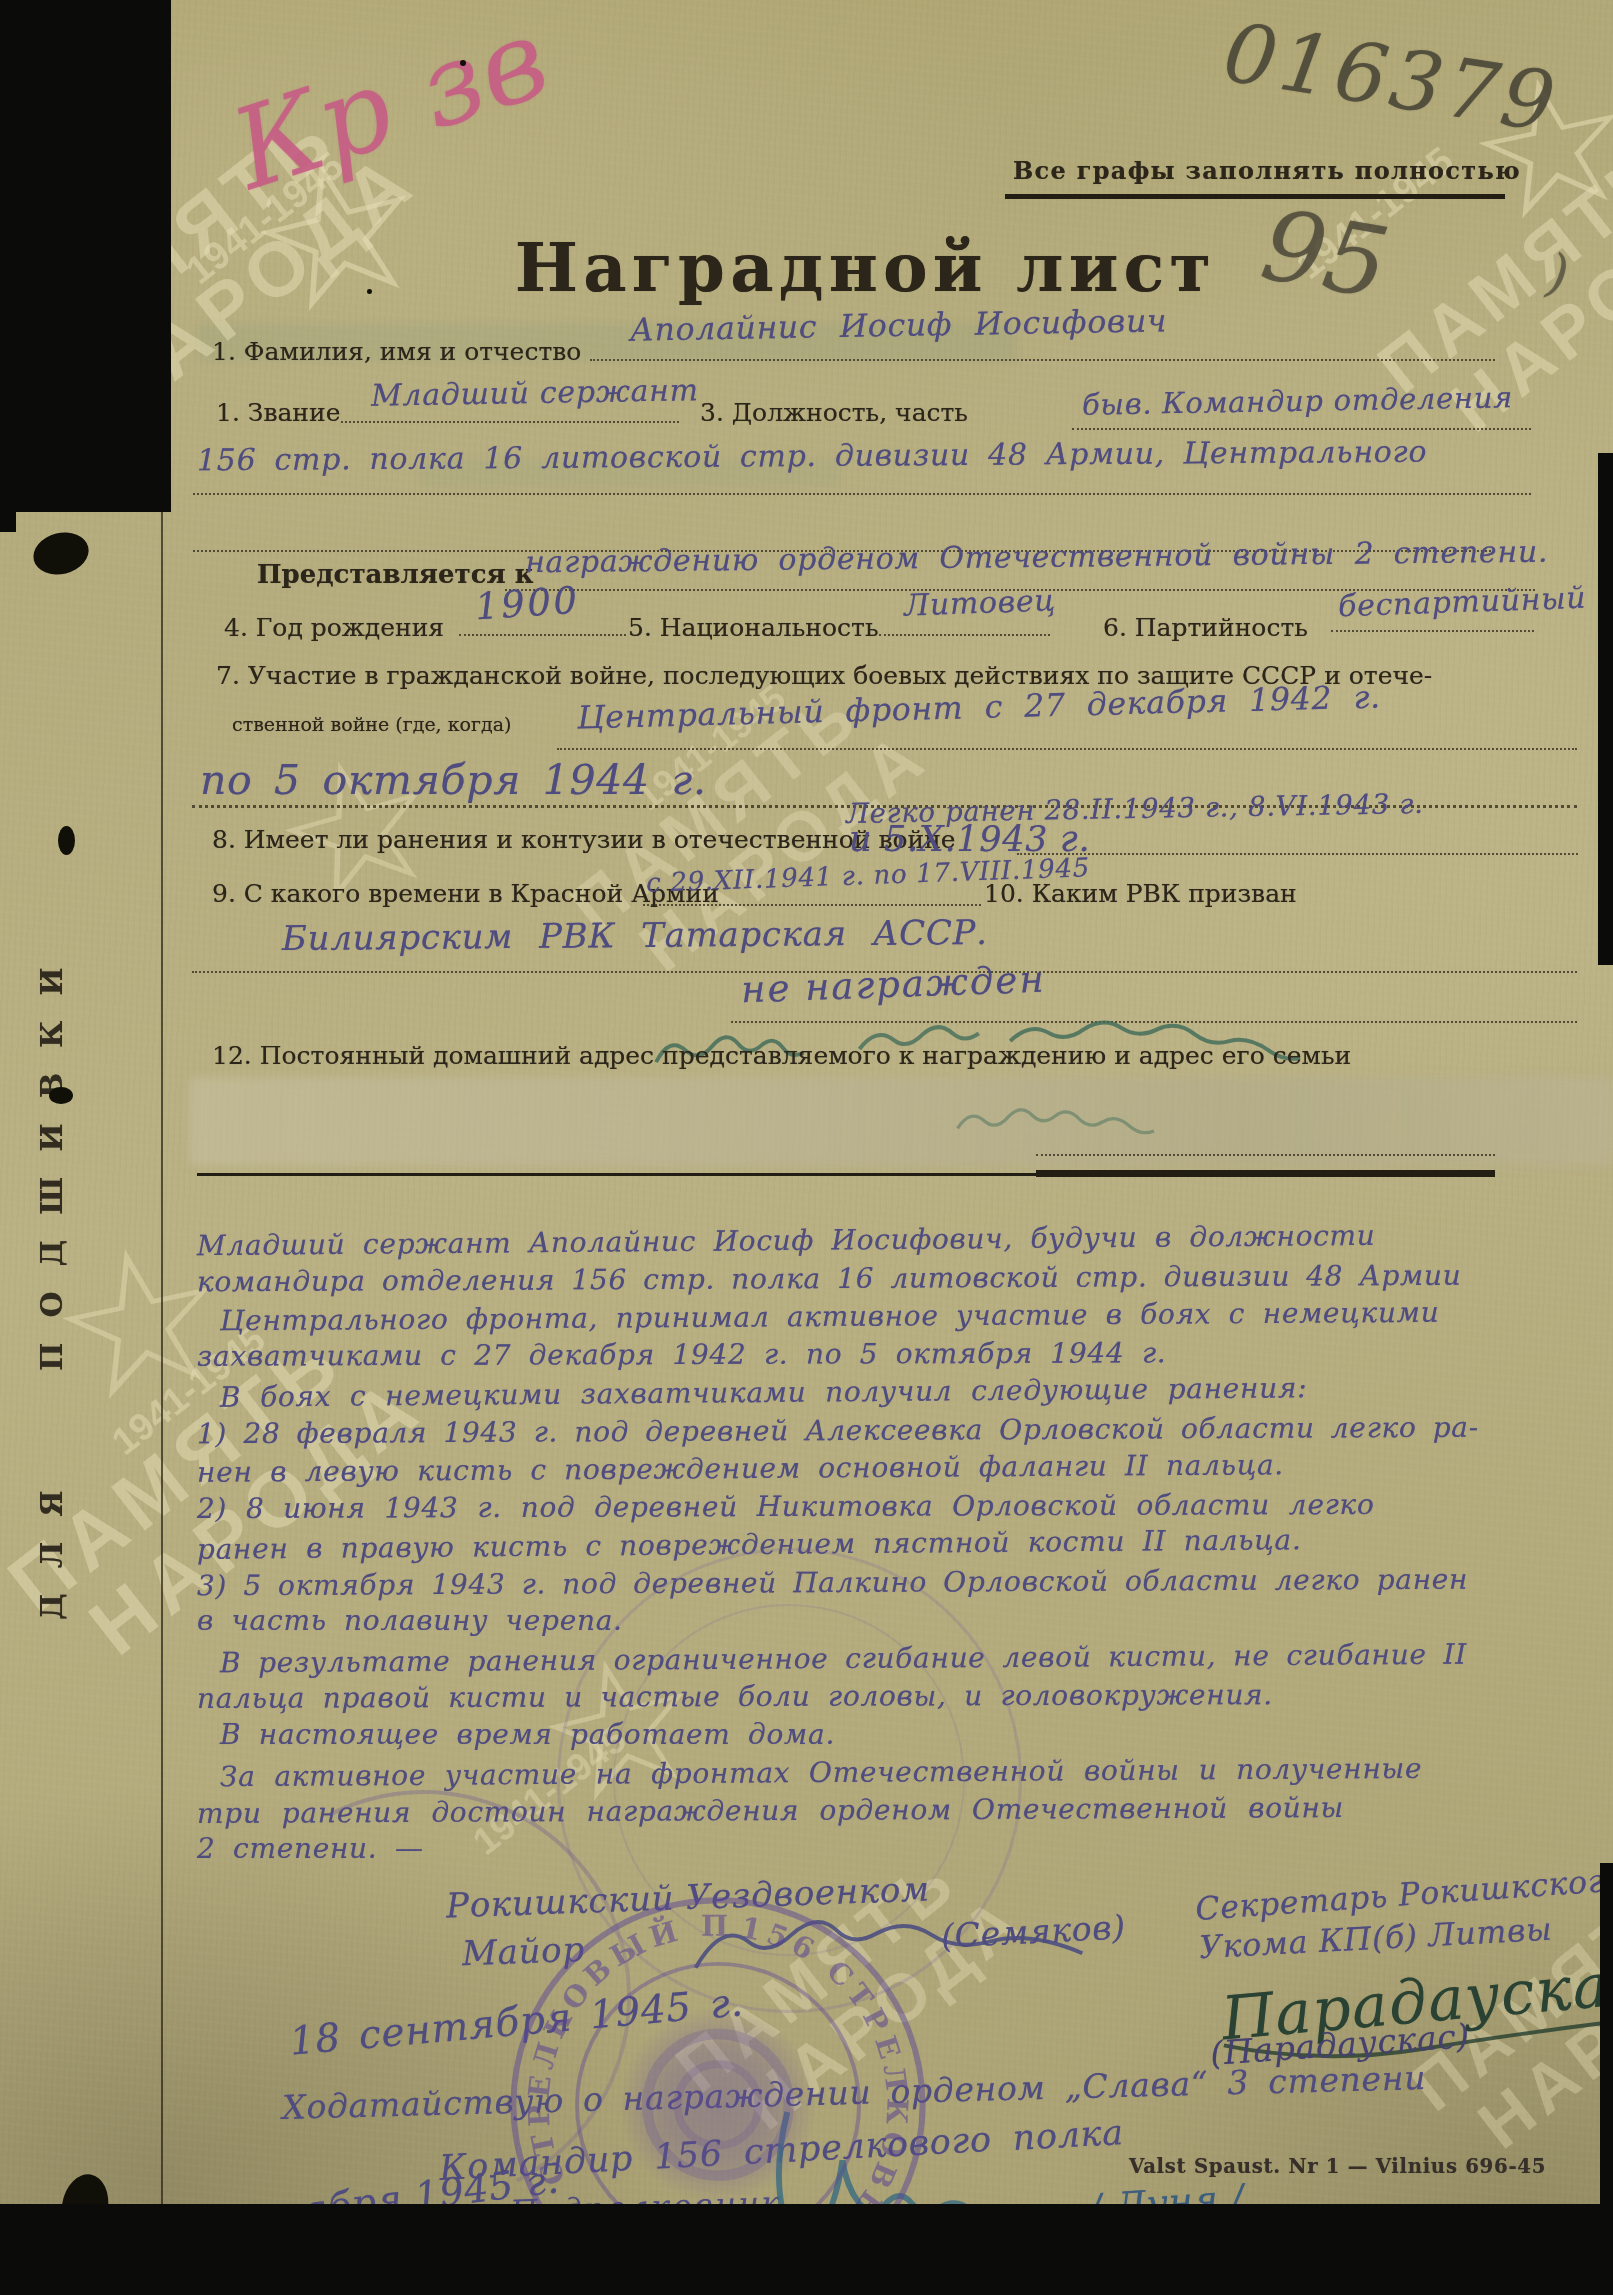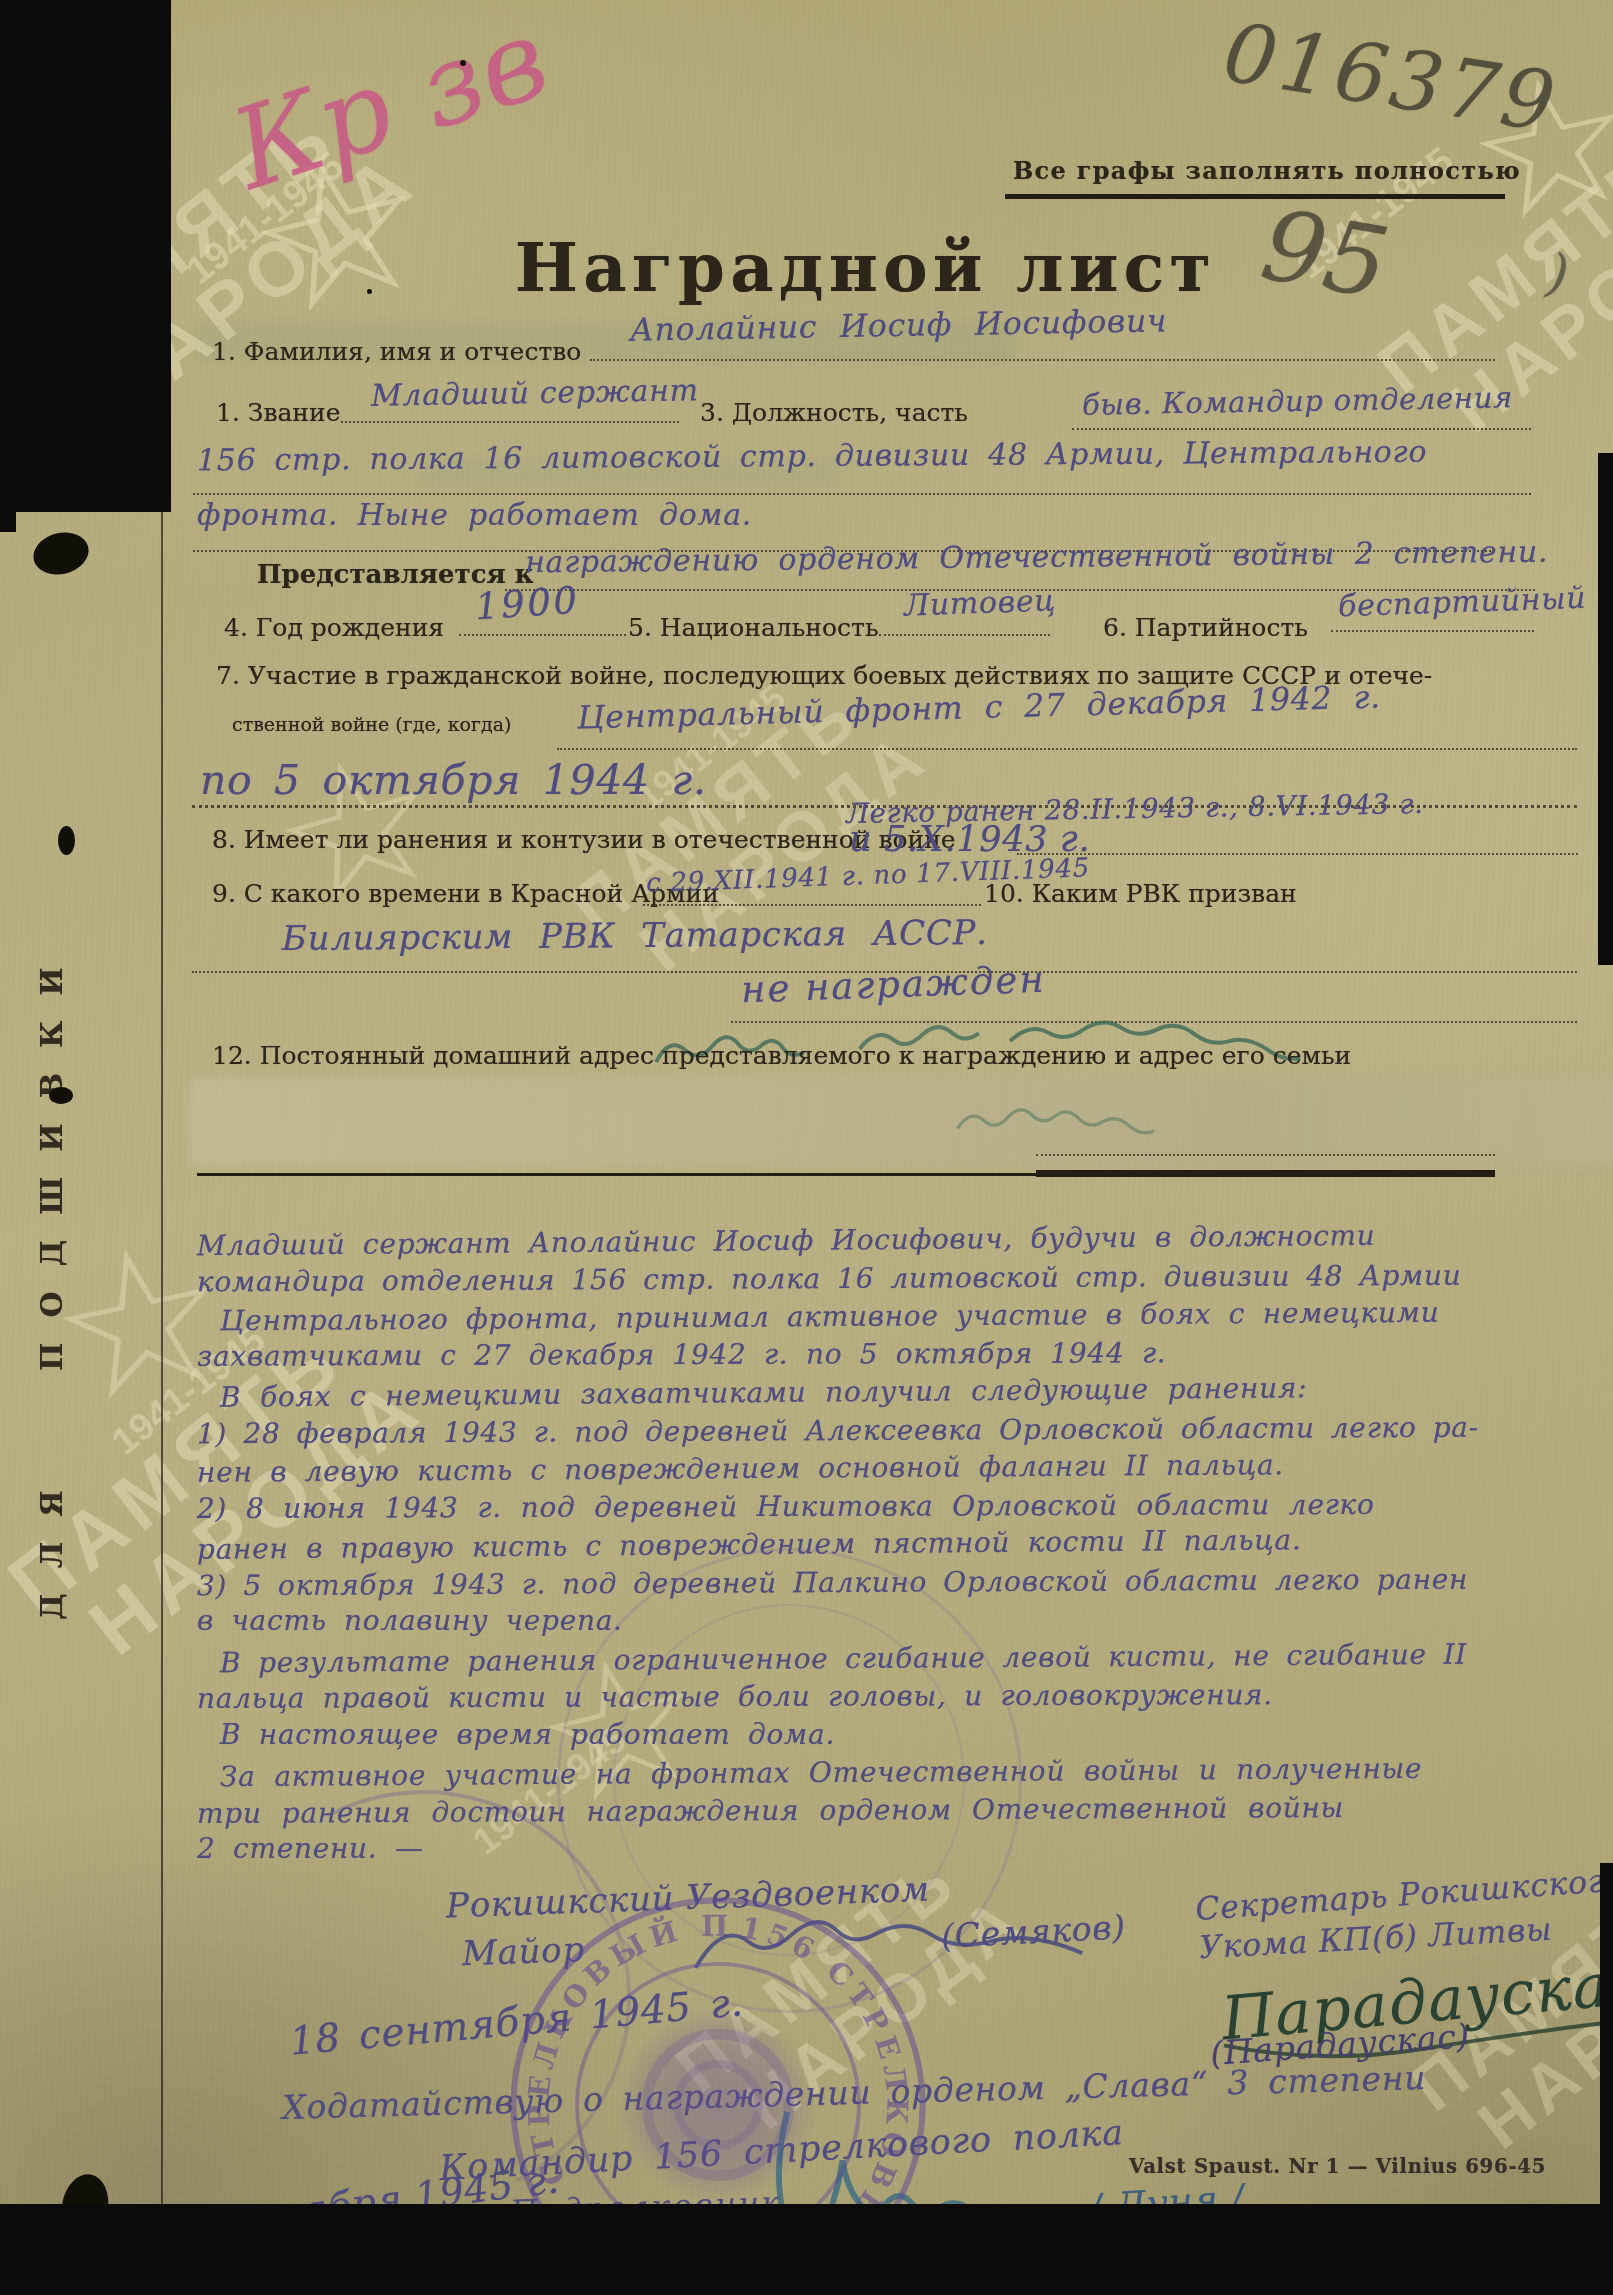--- a/index.html
+++ b/index.html
@@ -100,21 +100,20 @@
   <div class="abs dots" style="left:590px;top:359px;width:905px;"></div>
 
   <div class="abs p" style="left:216px;top:398px;font-size:25px;">1. Звание</div>
   <div class="abs hw" style="left:371px;top:375px;font-size:30px;transform:rotate(-1deg);">Младший сержант</div>
   <div class="abs dots" style="left:341px;top:421px;width:338px;"></div>
   <div class="abs p" style="left:700px;top:398px;font-size:25px;">3. Должность, часть</div>
   <div class="abs hw" style="left:1082px;top:384px;font-size:29px;transform:rotate(-1deg);">быв. Командир отделения</div>
   <div class="abs dots" style="left:1072px;top:428px;width:459px;"></div>
   <div class="abs hw" style="left:197px;top:438px;font-size:30px;word-spacing:7.9px;transform:rotate(-0.4deg);">156 стр. полка 16 литовской стр. дивизии  48 Армии,  Центрального</div>
   <div class="abs dots" style="left:193px;top:493px;width:1338px;"></div>
-  <div class="abs hw" style="left:197px;top:497px;font-size:30px;word-spacing:9.2px;">фронта.  Ныне  работает  дома.</div>
   <div class="abs dots" style="left:193px;top:550px;width:1302px;"></div>
 
   <div class="abs p" style="left:257px;top:559px;font-size:26px;font-weight:bold;">Представляется к</div>
   <div class="abs hw" style="left:525px;top:539px;font-size:30px;word-spacing:9.2px;transform:rotate(-0.6deg);">награждению орденом Отечественной войны 2 степени.</div>
   <div class="abs dots" style="left:505px;top:589px;width:1030px;"></div>
 
   <div class="abs p" style="left:224px;top:613px;font-size:25px;">4. Год  рождения</div>
   <div class="abs hw" style="left:475px;top:582px;font-size:37px;letter-spacing:2.6px;transform:rotate(-4deg);">1900</div>
   <div class="abs dots" style="left:459px;top:634px;width:167px;"></div>
   <div class="abs p" style="left:628px;top:613px;font-size:25px;">5. Национальность</div>

